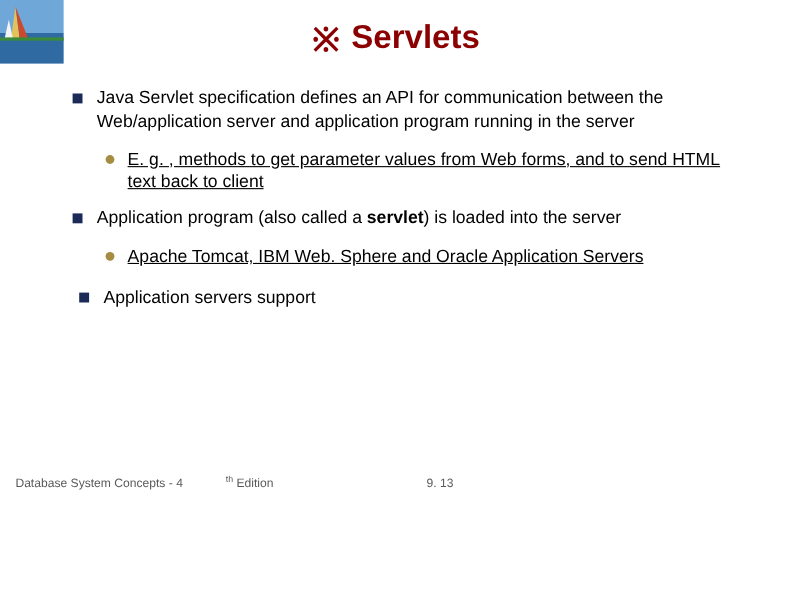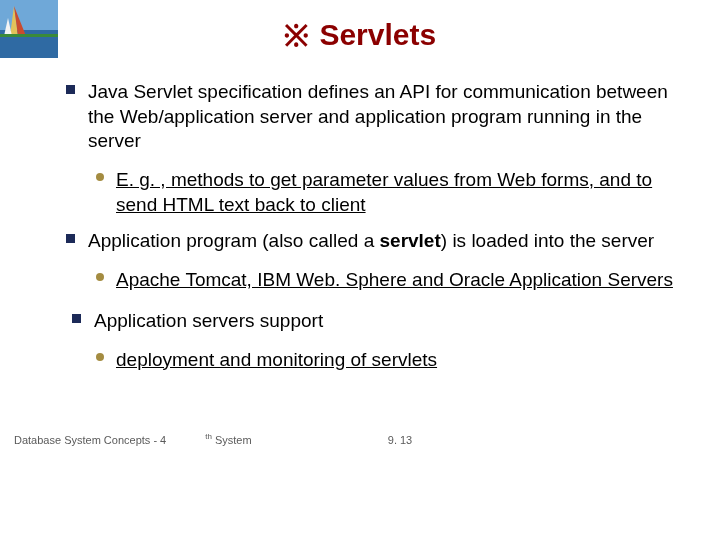--- a/index.html
+++ b/index.html
@@ -46,21 +46,21 @@
     color: #8b0000;
     display: inline-block;
     vertical-align: middle;
   }
   .content {
     position: absolute;
     top: 80px;
     left: 60px;
     right: 40px;
     color: #000;
-    font-size: 19px;
+    font-size: 16px;
     line-height: 1.3;
   }
   .l1 {
     position: relative;
     padding-left: 28px;
     margin-bottom: 14px;
   }
   .l1::before {
     content: "";
     position: absolute;
@@ -153,24 +153,21 @@
       <span>Application program (also called a </span><span class="kw">servlet</span><span>) is loaded into the server</span>
     </div>
 
     <div class="l2">
       <span>Apache Tomcat, IBM Web. Sphere and Oracle Application Servers</span>
     </div>
 
     <div class="l1 indent">
       <span>Application servers support</span>
     </div>
-    <div class="l2">
-      <span>deployment and monitoring of servlets</span>
-    </div>
 
   </div>
 
   <div class="footer">
-    <span>Database System Concepts - 4</span><sup>th</sup><span> System</span>
+    <span>Database System Concepts - 4</span><sup>th</sup><span> Edition</span>
   </div>
   <div class="pagenum">9. 13</div>
 
 </div>
 
 </body></html>

